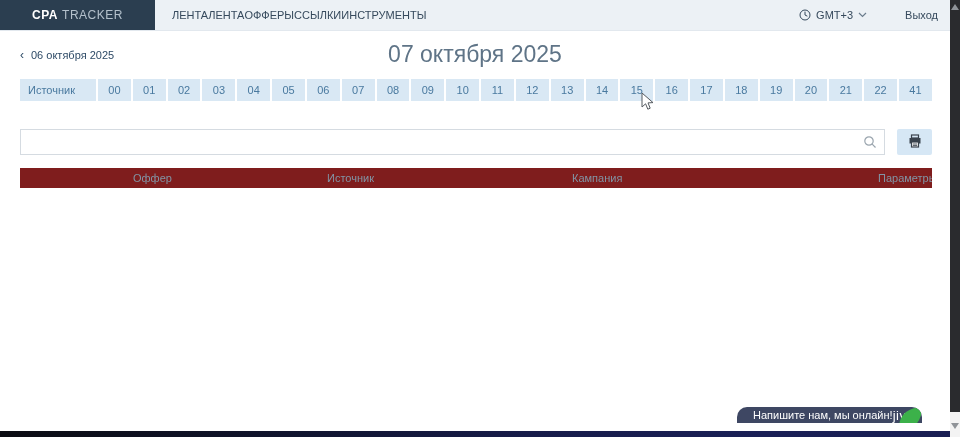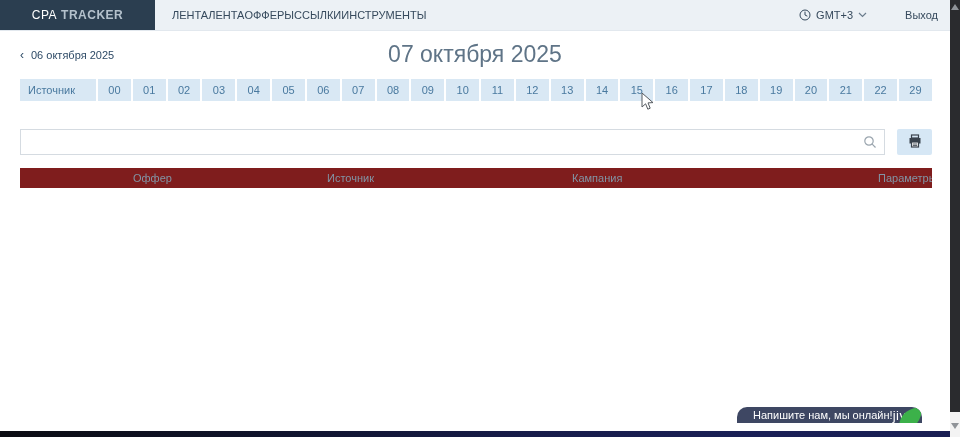--- a/index.html
+++ b/index.html
@@ -31,22 +31,22 @@
     width: 155px;
     background: #2b3e50;
     color: #ffffff;
     display: flex;
     align-items: center;
     justify-content: center;
     font-size: 12px;
     letter-spacing: 0.5px;
     cursor: default;
   }
-  .brand .bold { font-weight: normal; color: #ffffff; margin-right: 4px; }
-  .brand .rest { font-weight: bold; color: #b4c1cc; }
+  .brand .bold { font-weight: bold; color: #ffffff; margin-right: 4px; }
+  .brand .rest { font-weight: normal; color: #b4c1cc; }
   .menu {
     display: flex;
     align-items: center;
     margin-left: 17px;
   }
   .menu-item {
     font-size: 11px;
     color: #35495c;
     cursor: pointer;
     white-space: nowrap;
@@ -316,21 +316,21 @@
         <div class="hour-cell">13</div>
         <div class="hour-cell">14</div>
         <div class="hour-cell">15</div>
         <div class="hour-cell">16</div>
         <div class="hour-cell">17</div>
         <div class="hour-cell">18</div>
         <div class="hour-cell">19</div>
         <div class="hour-cell">20</div>
         <div class="hour-cell">21</div>
         <div class="hour-cell">22</div>
-        <div class="hour-cell">29</div>
+        <div class="hour-cell">41</div>
       </div>
   </div>
 
   <div class="cursor">
     <svg width="13" height="19" viewBox="0 0 13 19">
       <path d="M1 1 L1 15 L4.6 11.8 L6.8 17.2 L9.2 16.2 L7 10.9 L12 10.6 Z" fill="#ffffff" stroke="#555a60" stroke-width="1"></path>
     </svg>
   </div>
 
   <div class="search-wrap">

